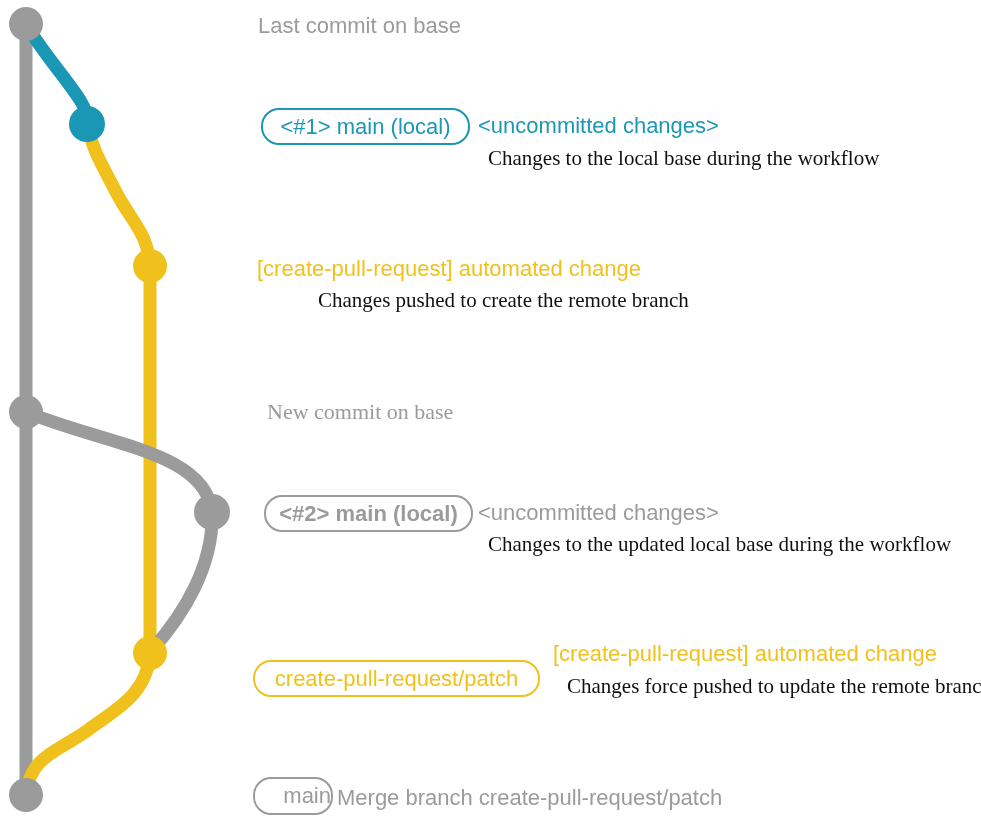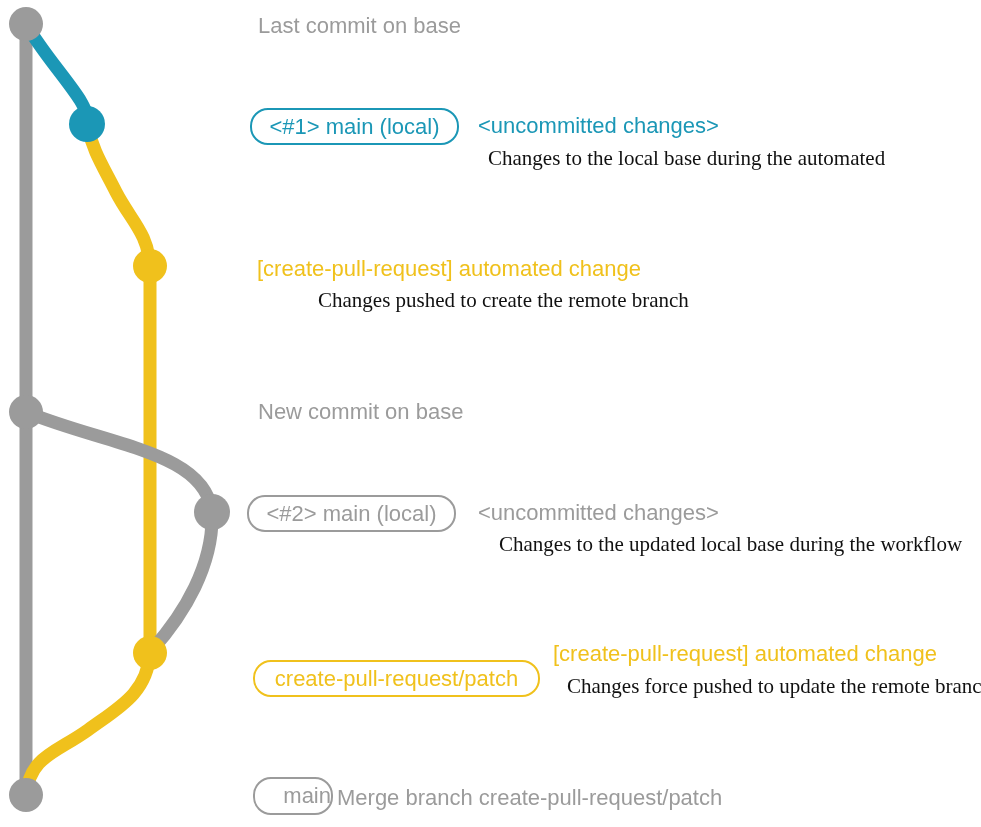--- a/index.html
+++ b/index.html
@@ -47,36 +47,36 @@
     <circle class="nd blue" cx="87" cy="124" r="18"></circle>
     <circle class="nd yellow" cx="150" cy="266" r="17"></circle>
     <circle class="nd gray" cx="26" cy="412" r="17"></circle>
     <circle class="nd gray" cx="212" cy="512" r="18"></circle>
     <circle class="nd yellow" cx="150" cy="653" r="17"></circle>
     <circle class="nd gray" cx="26" cy="795" r="17"></circle>
   </svg>
 
   <div class="lbl gray" style="left:258px; top:13px;">Last commit on base</div>
 
-  <div class="tag blue" style="left:250px; top:108px; width:209px; height:37px;">
+  <div class="tag blue" style="left:261px; top:108px; width:209px; height:37px;">
     <span>&lt;#1&gt; main (local)</span>
   </div>
   <div class="lbl blue" style="left:478px; top:113px;">&lt;uncommitted changes&gt;</div>
-  <div class="desc" style="left:488px; top:145px;">Changes to the local base during the automated</div>
+  <div class="desc" style="left:488px; top:145px;">Changes to the local base during the workflow</div>
 
   <div class="lbl yellow" style="left:257px; top:256px;">[create-pull-request] automated change</div>
   <div class="desc" style="left:270px; top:287px;margin-left:48px;">Changes pushed to create the remote branch</div>
 
-  <div class="lbl gray" style="left:258px; top:399px;">New commit on base</div>
+  <div class="lbl gray" style="left:267px; top:399px;font-family:Liberation Serif, serif;">New commit on base</div>
 
-  <div class="tag gray" style="left:247px; top:495px; width:209px; height:37px;">
+  <div class="tag gray" style="left:264px; top:495px; width:209px; height:37px;font-weight:bold;">
     <span>&lt;#2&gt; main (local)</span>
   </div>
   <div class="lbl gray" style="left:478px; top:500px;">&lt;uncommitted changes&gt;</div>
-  <div class="desc" style="left:488px; top:531px;margin-left:11px;">Changes to the updated local base during the workflow</div>
+  <div class="desc" style="left:488px; top:531px;">Changes to the updated local base during the workflow</div>
 
   <div class="tag yellow" style="left:253px; top:636px; width:287px; height:37px;margin-top:24px;">
     <span>create-pull-request/patch</span>
   </div>
   <div class="lbl yellow" style="left:553px; top:641px;">[create-pull-request] automated change</div>
   <div class="desc" style="left:567px; top:673px;">Changes force pushed to update the remote branch</div>
 
   <div class="tag gray" style="left:253px; top:777px; width:80px; height:38px;justify-content:flex-end;">
     <span>main</span>
   </div>

